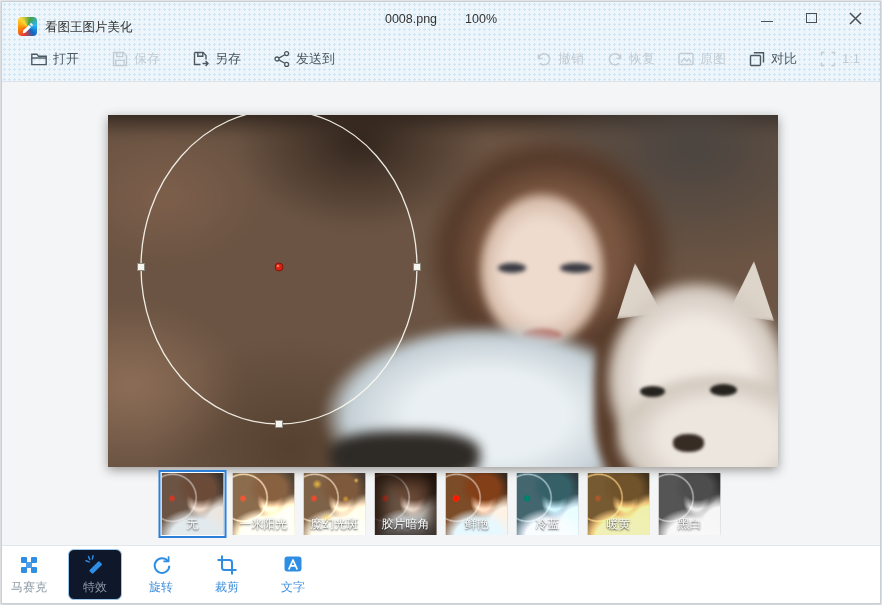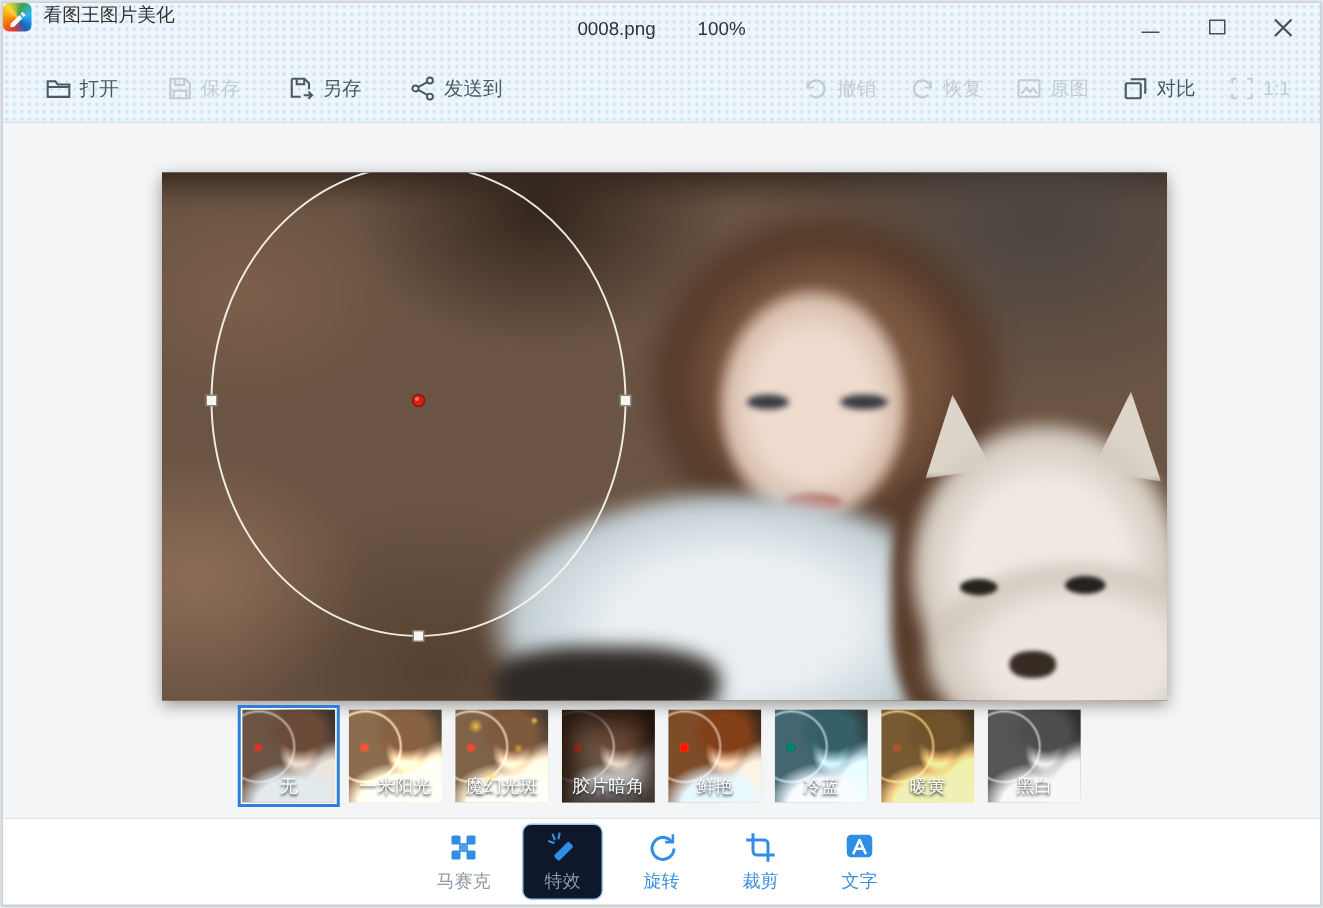--- a/index.html
+++ b/index.html
@@ -3,21 +3,21 @@
 <meta charset="utf-8">
 <style>
   * { margin:0; padding:0; box-sizing:border-box; }
   html,body { width:882px; height:605px; background:#e9ebee; font-family:"Liberation Sans","DejaVu Sans",sans-serif; }
   .window { position:relative; width:880px; height:603px; margin:1px; background:#f3f5f7; border:1px solid #c9cfd4; overflow:hidden; box-shadow:0 1px 4px rgba(0,0,0,.15); }
 
   
   .header { position:absolute; left:0; top:0; right:0; height:80px; background-color:#eef6fb;
             background-image:radial-gradient(rgba(120,180,220,.25) 1px, rgba(0,0,0,0) 1.2px);
             background-size:5px 5px; border-bottom:1px solid #dde3e8; }
-  .titlebar { position:relative; height:34px; display:flex; align-items:flex-start; }
+  .titlebar { position:relative; height:34px; display:flex; align-items:flex-end; padding-left:16px; }
   .app-icon { width:19px; height:19px; border-radius:4px; position:relative; flex:0 0 auto;
               background:conic-gradient(from 200deg,#e53935,#fb8c00,#fdd835,#43a047,#29b6f6,#1565c0,#e53935); }
   .app-icon svg { position:absolute; inset:0; }
   .app-title { margin-left:8px; font-size:12.5px; color:#333; }
   .doc-title { position:absolute; left:0; right:0; top:0; height:34px; display:flex; gap:28px; align-items:center; justify-content:center; font-size:12.5px; color:#333; pointer-events:none; }
   .win-controls { position:absolute; right:10px; top:3px; display:flex; gap:14px; }
   .win-btn { width:30px; height:26px; display:flex; align-items:center; justify-content:center; color:#4a4f54; cursor:pointer; }
   .glyph-min { width:12px; height:0; border-bottom:1.6px solid currentColor; margin-top:6px; }
   .glyph-max { width:11px; height:10px; border:1.6px solid currentColor; }
 
@@ -88,21 +88,21 @@
   .t-bw       .mini { filter:grayscale(1) contrast(1.1) brightness(1.02); }
   .bokeh-dots { position:absolute; inset:0;
     background:
       radial-gradient(7px 7px at 22% 18%, rgba(255,200,60,.85), rgba(0,0,0,0) 70%),
       radial-gradient(5px 5px at 68% 42%, rgba(255,190,50,.7), rgba(0,0,0,0) 70%),
       radial-gradient(8px 8px at 38% 72%, rgba(255,210,80,.6), rgba(0,0,0,0) 70%),
       radial-gradient(4px 4px at 85% 12%, rgba(255,215,90,.8), rgba(0,0,0,0) 70%); }
   .thumb-label { position:absolute; left:0; right:0; bottom:2px; text-align:center; font-size:12px; color:#fff; text-shadow:0 1px 2px rgba(0,0,0,.85); }
 
   
-  .bottom-bar { position:absolute; left:0; right:0; bottom:0; height:58px; background:#fff; border-top:1px solid #e3e6e9; display:flex; align-items:center; justify-content:center; gap:12px; }
+  .bottom-bar { position:absolute; left:0; right:0; bottom:0; height:58px; background:#fff; border-top:1px solid #e3e6e9; display:flex; align-items:center; gap:12px; }
   .tool { width:54px; display:flex; flex-direction:column; align-items:center; gap:3px; padding:4px 0 3px; border:1px solid rgba(0,0,0,0); border-radius:6px; cursor:pointer; }
   .tool.active { border-color:#9cc6ec; background:#0f172a; }
   .tool-label { font-size:12px; color:#3d8edc; }
   .tool-label.muted { color:#8d9aa6; }
 </style>
 </head>
 <body>
 
 <div class="window">
 

